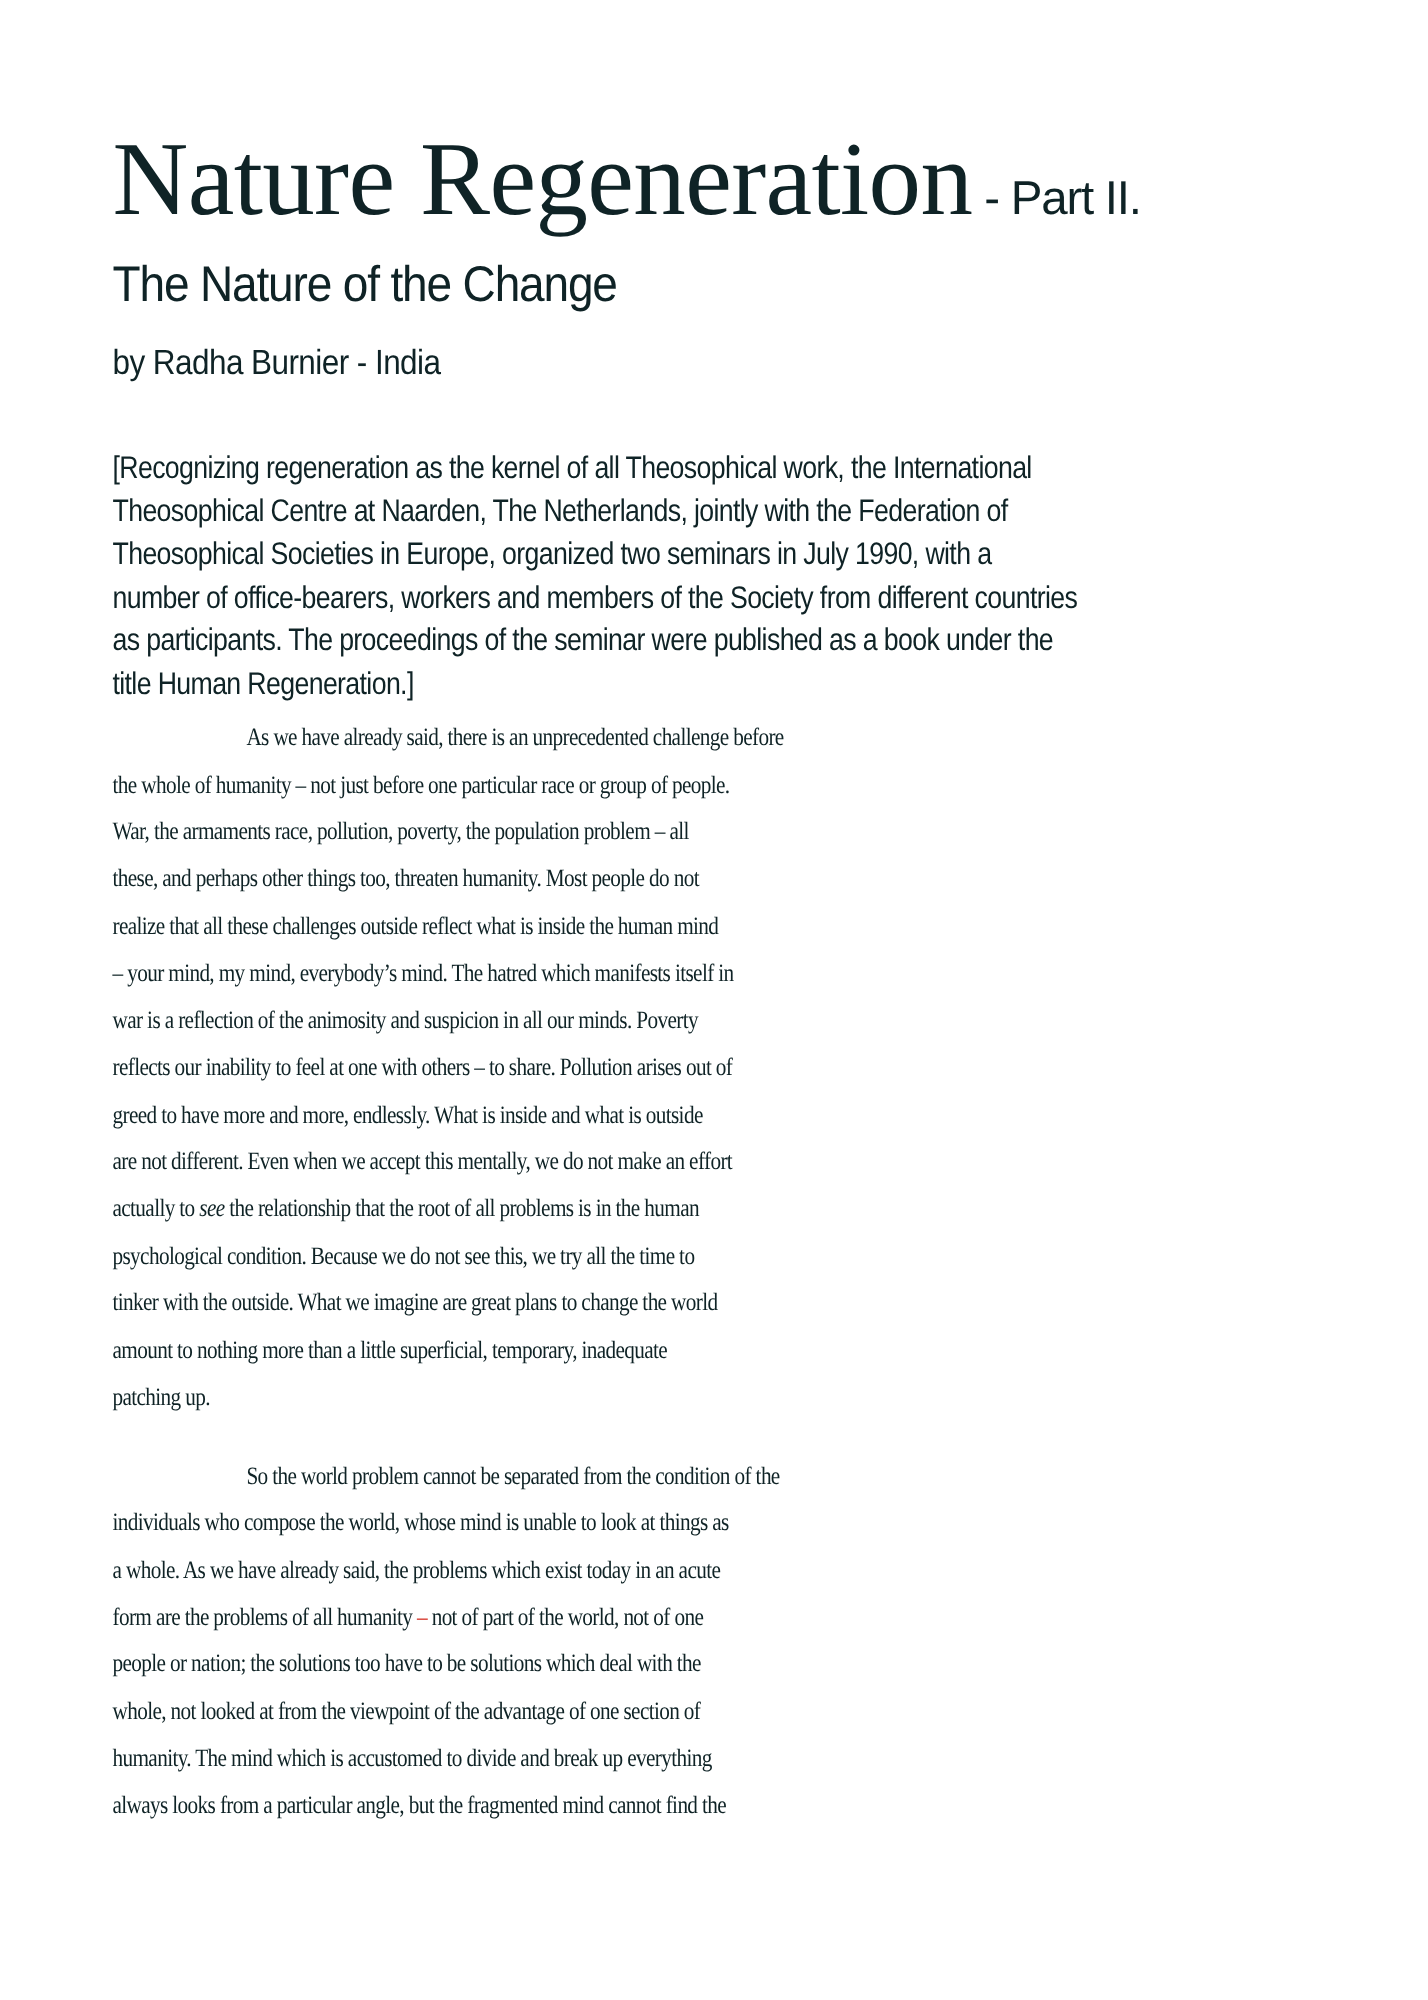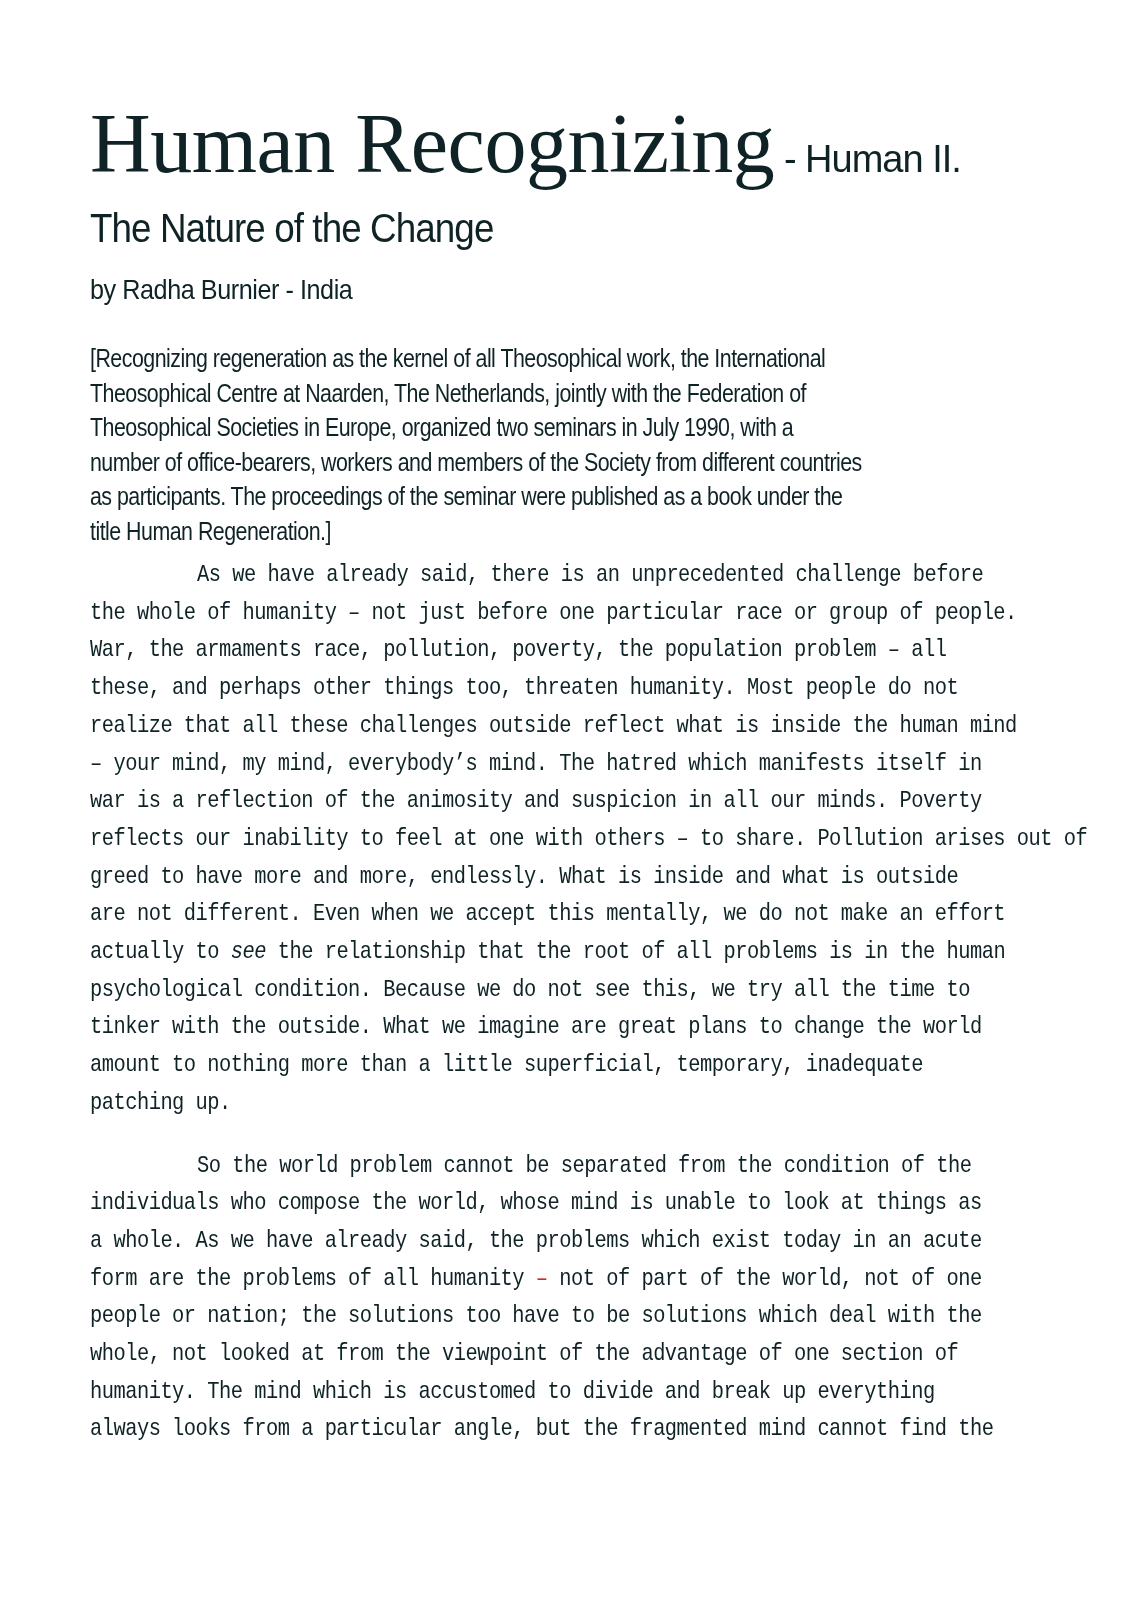--- a/index.html
+++ b/index.html
@@ -3,37 +3,37 @@
 <meta charset="utf-8">
 <style>
   html, body { margin: 0; padding: 0; background: #ffffff; }
   body { width: 1142px; height: 1600px; position: relative; overflow: hidden; color: #0f2326; }
   .page { position: absolute; left: 90px; top: 96px; width: 945px; }
   .title-line { font-family: "Liberation Serif", serif; font-size: 84px; line-height: 96px; white-space: nowrap; letter-spacing: -0.5px; }
   .title-main { font-family: "Liberation Serif", serif; }
   .title-part { font-family: "Liberation Sans", sans-serif; font-size: 38px; letter-spacing: -1px; }
   .subtitle { font-family: "Liberation Sans", sans-serif; font-size: 40px; line-height: 46px; margin-top: -2px; letter-spacing: -1px; transform: scaleX(0.92); transform-origin: left; white-space: nowrap; }
   .byline { font-family: "Liberation Sans", sans-serif; font-size: 28px; line-height: 34px; margin-top: 22px; letter-spacing: -0.5px; transform: scaleX(0.9); transform-origin: left; white-space: nowrap; }
-  .intro { font-family: "Liberation Sans", sans-serif; font-size: 25px; line-height: 34.5px; margin-top: 34px; letter-spacing: -0.6px; }
+  .intro { font-family: "Liberation Sans", sans-serif; font-size: 25px; line-height: 34.5px; margin-top: 50px; letter-spacing: -0.6px; }
   .intro .ln, .body-para .ln { display: block; white-space: nowrap; transform-origin: left; }
   .intro .ln { transform: scaleX(0.855); }
-  .body-para { font-family: Liberation Mono, monospace; font-size: 24px; line-height: 37.7px; letter-spacing: -0.6px; }
+  .body-para { font-family: Liberation Serif, serif; font-size: 20px; line-height: 37.7px; letter-spacing: -0.6px; }
   .body-para .ln { transform: scaleX(0.85); }
   .p1 { margin-top: 8px; }
   .p2 { margin-top: 25px; }
   .indent { padding-left: 126px; }
   .dash-red { color: #d42a1e; }
   em { font-style: italic; }
 </style>
 </head>
 <body>
 
 <div class="page">
   <div class="title-line">
-    <span class="title-main">Human Recognizing</span><span class="title-part"> - Human II.</span>
+    <span class="title-main">Nature Regeneration</span><span class="title-part"> - Part II.</span>
   </div>
   <div class="subtitle">The Nature of the Change</div>
   <div class="byline">by Radha Burnier - India</div>
 
   <div class="intro">
     <span class="ln">[Recognizing regeneration as the kernel of all Theosophical work, the International</span>
     <span class="ln">Theosophical Centre at Naarden, The Netherlands, jointly with the Federation of</span>
     <span class="ln">Theosophical Societies in Europe, organized two seminars in July 1990, with a</span>
     <span class="ln">number of office-bearers, workers and members of the Society from different countries</span>
     <span class="ln">as participants. The proceedings of the seminar were published as a book under the</span>

